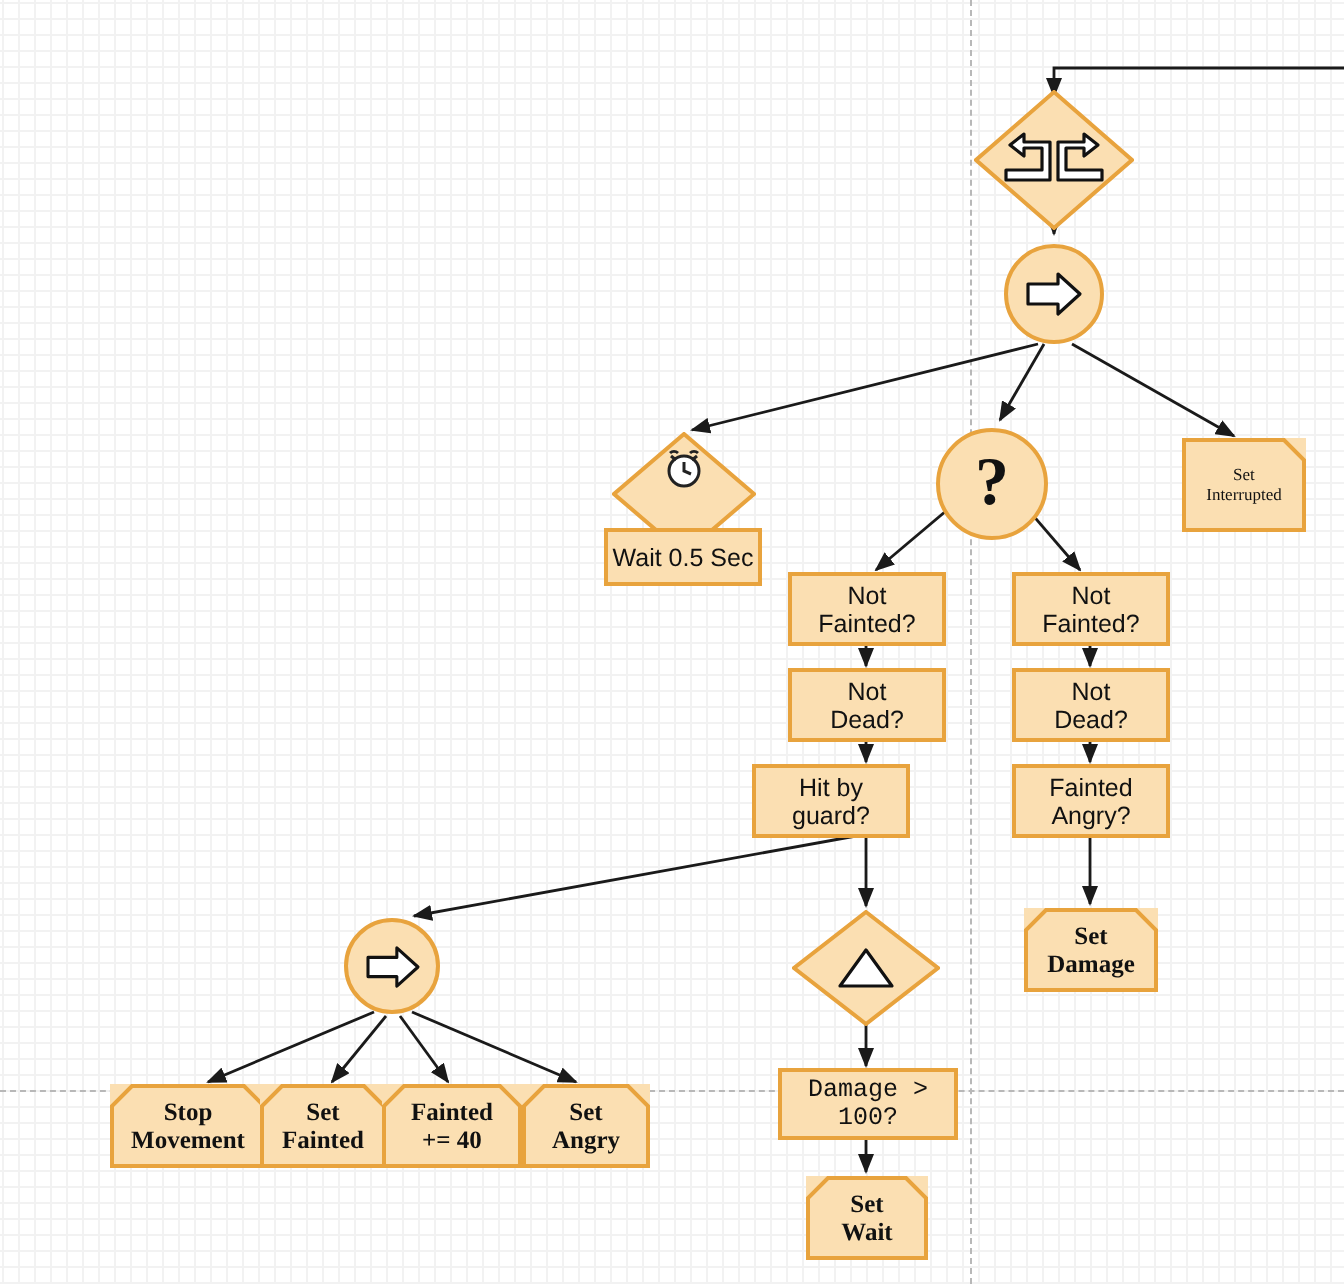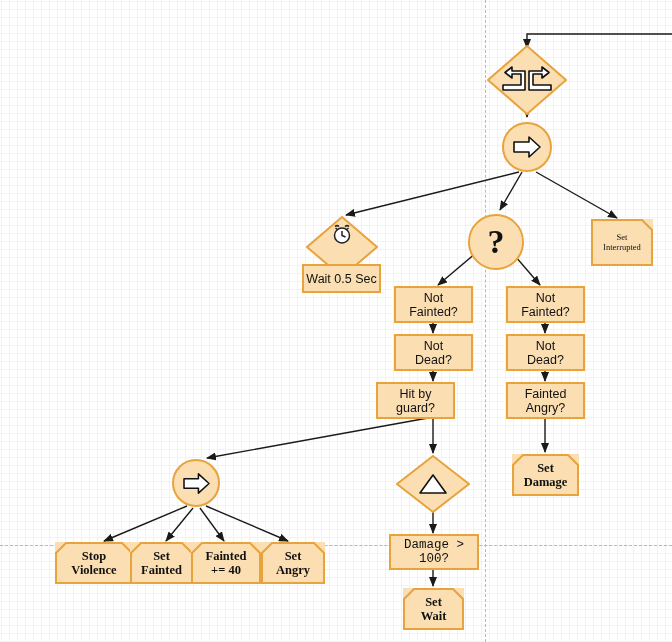--- a/index.html
+++ b/index.html
@@ -307,21 +307,21 @@
       <div>Wait</div>
     </div>
   </div>
 
   <div class="node n-action" style="left:55px; top:542px; width:78px; height:42px;">
     <svg class="shape" viewBox="0 0 78 42" preserveAspectRatio="none">
       <polygon points="11,1 67,1 77,11 77,41 1,41 1,11" fill="#fbdfb2" stroke="#e8a33d" stroke-width="2"></polygon>
     </svg>
     <div class="txt">
       <div>Stop</div>
-      <div>Violence</div>
+      <div>Movement</div>
     </div>
   </div>
 
   <div class="node n-action" style="left:130px; top:542px; width:63px; height:42px;">
     <svg class="shape" viewBox="0 0 63 42" preserveAspectRatio="none">
       <polygon points="11,1 52,1 62,11 62,41 1,41 1,11" fill="#fbdfb2" stroke="#e8a33d" stroke-width="2"></polygon>
     </svg>
     <div class="txt">
       <div>Set</div>
       <div>Fainted</div>

